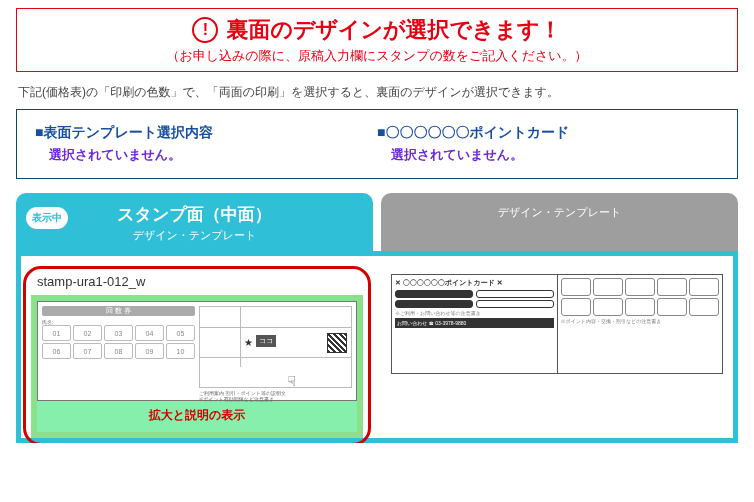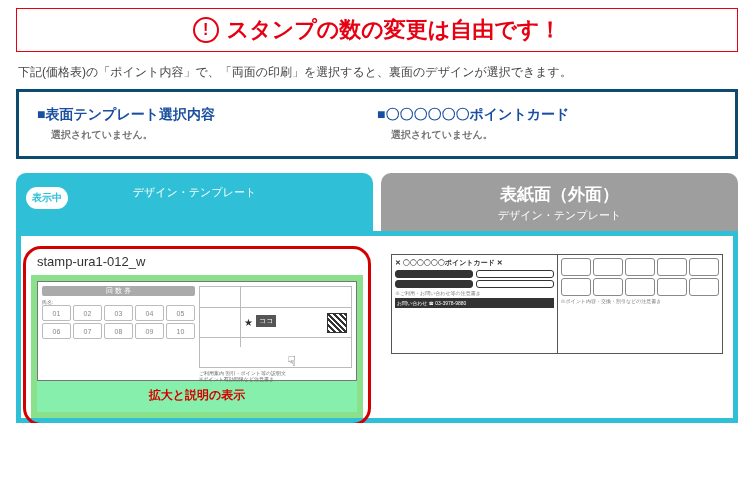--- a/index.html
+++ b/index.html
@@ -2,24 +2,24 @@
 <html><head>
 <meta charset="utf-8">
 <style>
   * { box-sizing: border-box; margin: 0; padding: 0; }
   body { font-family: "Hiragino Kaku Gothic Pro", "Meiryo", sans-serif; font-size: 12px; color: #333; background: #fff; width: 754px; }
   .notice-box { border: 1px solid #e60012; margin: 8px 16px 12px; padding: 6px 10px; text-align: center; }
   .notice-title { color: #e60012; font-size: 22px; font-weight: bold; display: inline-flex; align-items: center; gap: 8px; }
   .notice-sub { color: #e60012; font-size: 13px; margin-top: 2px; }
   .info-icon { display: inline-block; width: 26px; height: 26px; border: 2px solid #e60012; border-radius: 50%; color: #e60012; font-weight: bold; line-height: 22px; font-size: 16px; }
   .desc { margin: 8px 18px; font-size: 12px; color: #444; }
-  .selection-box { border: 3px solid #0c4a6e; margin: 6px 16px 14px; padding: 14px 18px; display: flex; }
+  .selection-box { border: 1px solid #0c4a6e; margin: 6px 16px 14px; padding: 14px 18px; display: flex; }
   .sel-col { flex: 1; }
   .sel-head { color: #1a4fa0; font-weight: bold; font-size: 14px; }
-  .sel-body { color: #737373; font-weight: bold; font-size: 10px; margin-top: 4px; margin-left: 14px; }
+  .sel-body { color: #6d28d9; font-weight: bold; font-size: 13px; margin-top: 4px; margin-left: 14px; }
   .tabs-wrap { margin: 0 16px; display: flex; gap: 8px; }
   .tab { flex: 1; border-radius: 10px 10px 0 0; padding: 10px 0 8px; text-align: center; color: #fff; position: relative; }
   .tab.active { background: #2fc0d8; }
   .tab.inactive { background: #9e9e9e; }
   .tab-title { font-size: 17px; font-weight: bold; }
   .tab-sub { font-size: 11px; margin-top: 2px; }
   .badge { position: absolute; left: 10px; top: 14px; background: #fff; color: #2fc0d8; font-size: 10px; font-weight: bold; padding: 4px 6px; border-radius: 12px; }
   .panel { border: 5px solid #2fc0d8; border-top: 5px solid #2fc0d8; margin: 0 16px; padding: 18px 10px 0; display: flex; gap: 28px; }
   .card { flex: 1; position: relative; }
   .card-name { font-size: 13px; margin-bottom: 6px; margin-left: 6px; }
@@ -50,44 +50,45 @@
   .t2-cell { border: 1px solid #888; height: 18px; border-radius: 3px; }
   .t2-note { font-size: 5px; color: #777; margin: 2px 0; }
   .tinytxt { font-size: 5px; color: #666; line-height: 1.2; }
 </style>
 </head>
 <body>
 
 <div class="notice-box">
   <div class="notice-title">
     <span class="info-icon">!</span>
-    <span>スタンプの数の変更は自由です！</span>
+    <span>裏面のデザインが選択できます！</span>
   </div>
+  <div class="notice-sub">（お申し込みの際に、原稿入力欄にスタンプの数をご記入ください。）</div>
 </div>
 
-<div class="desc">下記(価格表)の「ポイント内容」で、「両面の印刷」を選択すると、裏面のデザインが選択できます。</div>
+<div class="desc">下記(価格表)の「印刷の色数」で、「両面の印刷」を選択すると、裏面のデザインが選択できます。</div>
 
 <div class="selection-box">
   <div class="sel-col">
     <div class="sel-head">■表面テンプレート選択内容</div>
     <div class="sel-body">選択されていません。</div>
   </div>
   <div class="sel-col">
     <div class="sel-head">■〇〇〇〇〇〇ポイントカード</div>
     <div class="sel-body">選択されていません。</div>
   </div>
 </div>
 
 <div class="tabs-wrap">
   <div class="tab active">
     <span class="badge">表示中</span>
+    <div class="tab-title">スタンプ面（中面）</div>
     <div class="tab-sub">デザイン・テンプレート</div>
   </div>
   <div class="tab inactive">
-    <div class="tab-title">表紙面（外面）</div>
     <div class="tab-sub">デザイン・テンプレート</div>
   </div>
 </div>
 
 <div class="panel">
 
   <div class="card selected">
     <div class="outline"></div>
     <div class="card-name">stamp-ura1-012_w</div>
     <div class="thumb-wrap">

